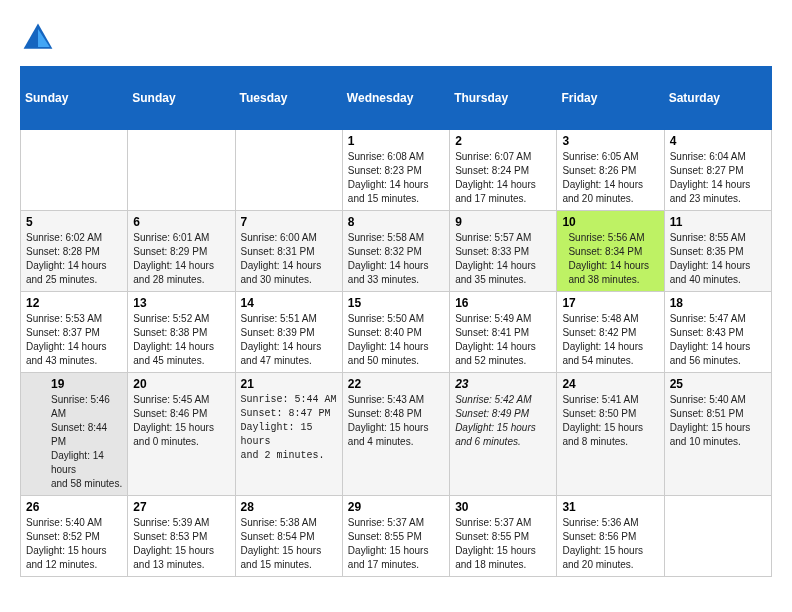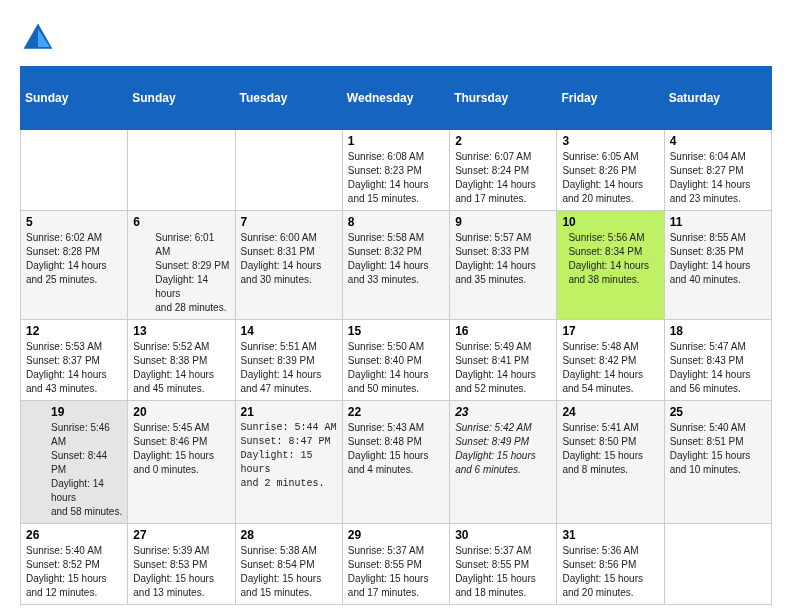--- a/index.html
+++ b/index.html
@@ -152,21 +152,21 @@
       <tr>
         <td style="background: rgb(245, 245, 245);">
           <span class="day-number">5</span>
           <div class="day-info" style="white-space: pre-line;">Sunrise: 6:02 AM
 Sunset: 8:28 PM
 Daylight: 14 hours
 and 25 minutes.</div>
         </td>
         <td style="background: rgb(245, 245, 245);">
           <span class="day-number">6</span>
-          <div class="day-info" style="white-space: pre-line; margin-left: 22px;">Sunrise: 6:01 AM
+          <div class="day-info" style="white-space: pre-line;">Sunrise: 6:01 AM
 Sunset: 8:29 PM
 Daylight: 14 hours
 and 28 minutes.</div>
         </td>
         <td style="background: rgb(245, 245, 245);">
           <span class="day-number">7</span>
           <div class="day-info" style="white-space: pre-line;">Sunrise: 6:00 AM
 Sunset: 8:31 PM
 Daylight: 14 hours
 and 30 minutes.</div>

